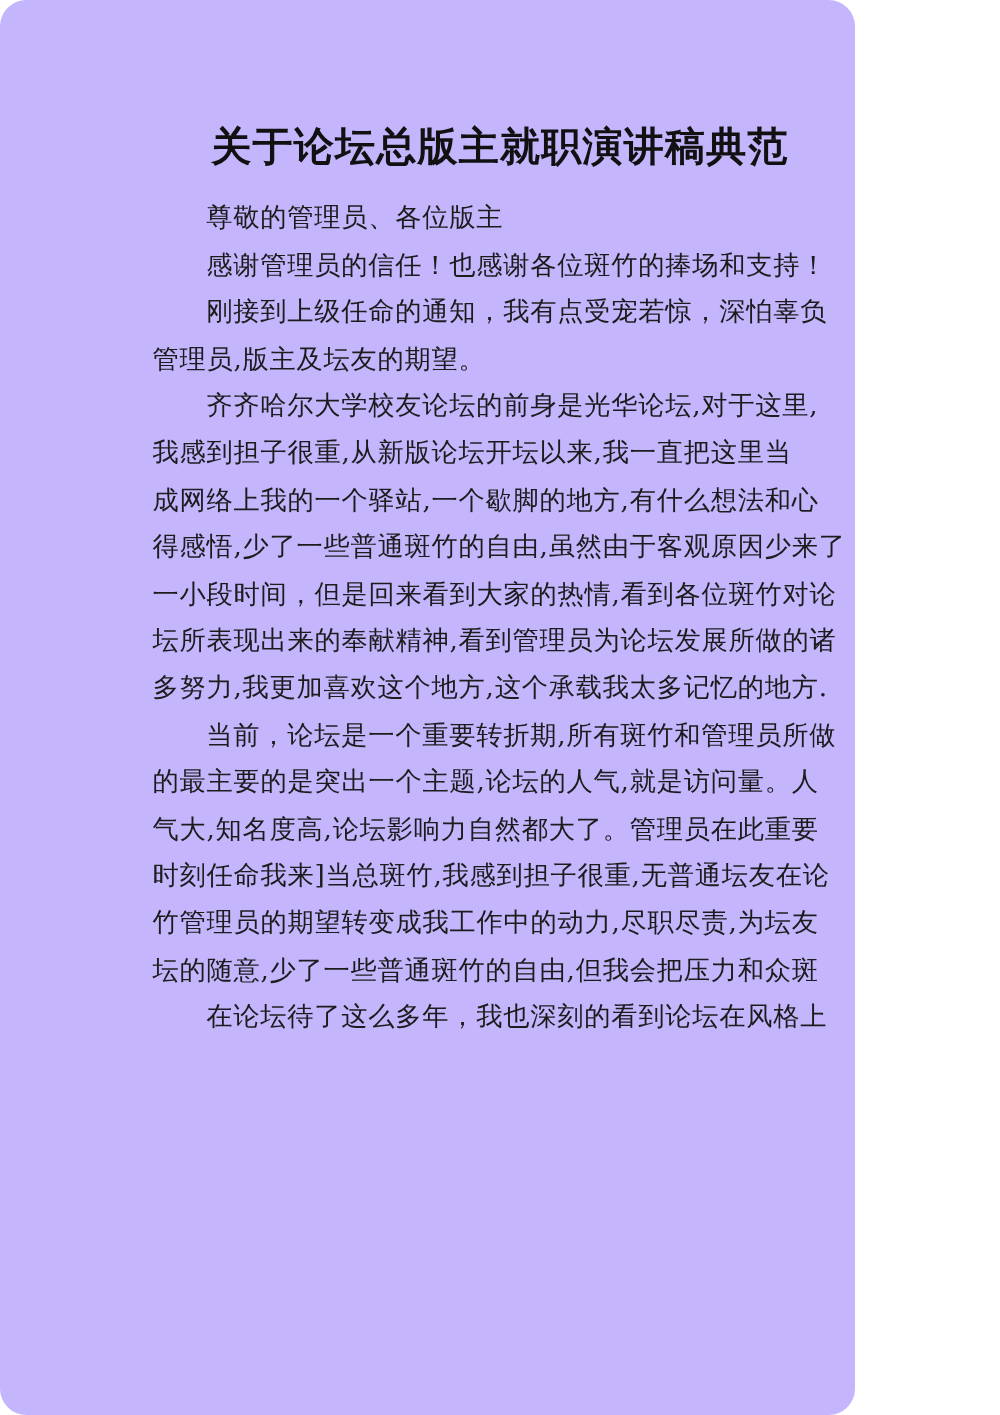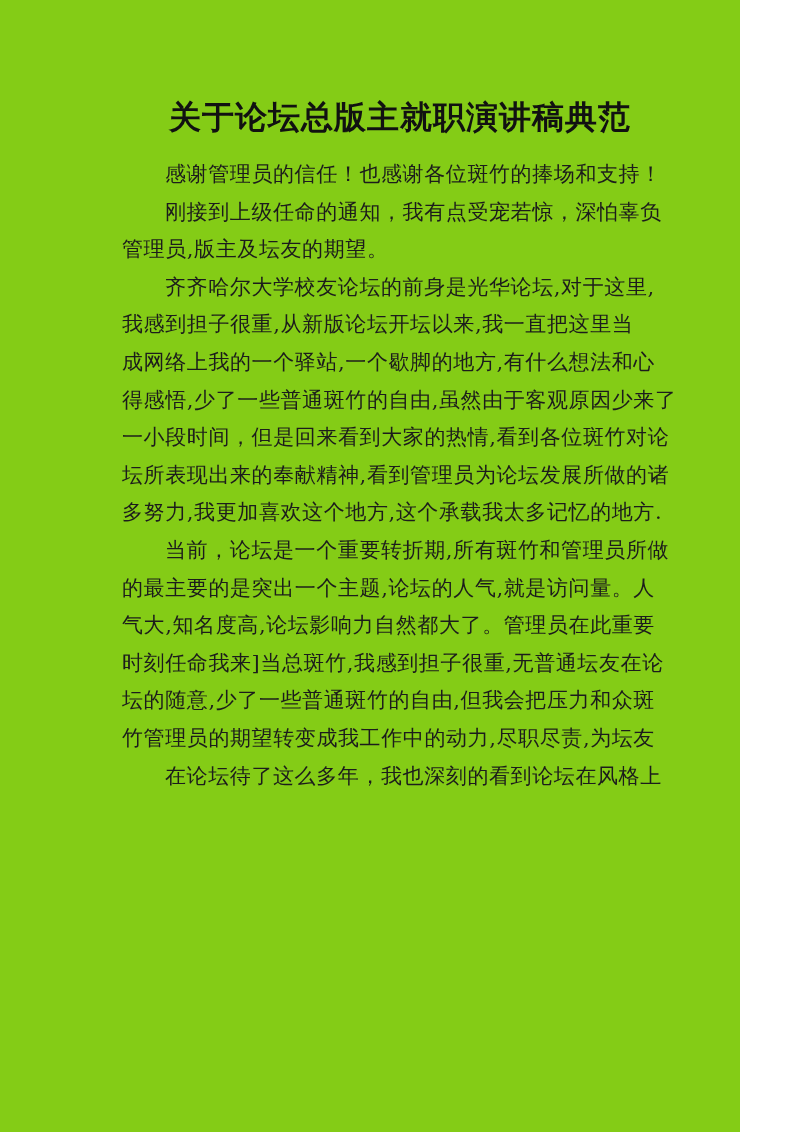--- a/index.html
+++ b/index.html
@@ -1,43 +1,44 @@
 <!DOCTYPE html>
 <html><head>
 <meta charset="utf-8">
 <style>
   html, body { margin: 0; padding: 0; background: #ffffff; }
   body { width: 800px; height: 1132px; position: relative; overflow: hidden;
          font-family: "DejaVu Serif", "Liberation Serif", serif; color: #1a1a1a; }
-  .page { position: absolute; left: 0; top: 0; width: 740px; height: 1132px; background: #84cc16; }
+  .page { position: absolute; left: 0; top: 0; width: 684px; height: 1132px; background: #c4b5fd; border-radius: 21px; }
   .title { position: absolute; left: 0; width: 800px; top: 96px; text-align: center;
            font-family: "DejaVu Sans", "Liberation Sans", sans-serif; font-weight: bold;
            font-size: 32px; letter-spacing: 1px; color: #111; }
   .body { position: absolute; left: 122px; top: 156px; width: 560px; }
   .line { height: 37.6px; line-height: 37.6px; font-size: 21px; white-space: nowrap;
           letter-spacing: 0.6px; color: #1c1c1c; }
   .indent { padding-left: 43px; }
 </style>
 </head>
 <body>
 
 <div class="page">
   <div class="title">关于论坛总版主就职演讲稿典范</div>
   <div class="body">
+    <div class="line indent">尊敬的管理员、各位版主</div>
     <div class="line indent">感谢管理员的信任！也感谢各位斑竹的捧场和支持！</div>
     <div class="line indent">刚接到上级任命的通知，我有点受宠若惊，深怕辜负</div>
     <div class="line">管理员,版主及坛友的期望。</div>
     <div class="line indent">齐齐哈尔大学校友论坛的前身是光华论坛,对于这里,</div>
     <div class="line">我感到担子很重,从新版论坛开坛以来,我一直把这里当</div>
     <div class="line">成网络上我的一个驿站,一个歇脚的地方,有什么想法和心</div>
     <div class="line">得感悟,少了一些普通斑竹的自由,虽然由于客观原因少来了</div>
     <div class="line">一小段时间，但是回来看到大家的热情,看到各位斑竹对论</div>
     <div class="line">坛所表现出来的奉献精神,看到管理员为论坛发展所做的诸</div>
     <div class="line">多努力,我更加喜欢这个地方,这个承载我太多记忆的地方.</div>
     <div class="line indent">当前，论坛是一个重要转折期,所有斑竹和管理员所做</div>
     <div class="line">的最主要的是突出一个主题,论坛的人气,就是访问量。人</div>
     <div class="line">气大,知名度高,论坛影响力自然都大了。管理员在此重要</div>
     <div class="line">时刻任命我来]当总斑竹,我感到担子很重,无普通坛友在论</div>
+    <div class="line">竹管理员的期望转变成我工作中的动力,尽职尽责,为坛友</div>
     <div class="line">坛的随意,少了一些普通斑竹的自由,但我会把压力和众斑</div>
-    <div class="line">竹管理员的期望转变成我工作中的动力,尽职尽责,为坛友</div>
     <div class="line indent">在论坛待了这么多年，我也深刻的看到论坛在风格上</div>
   </div>
 </div>
 
 </body></html>

